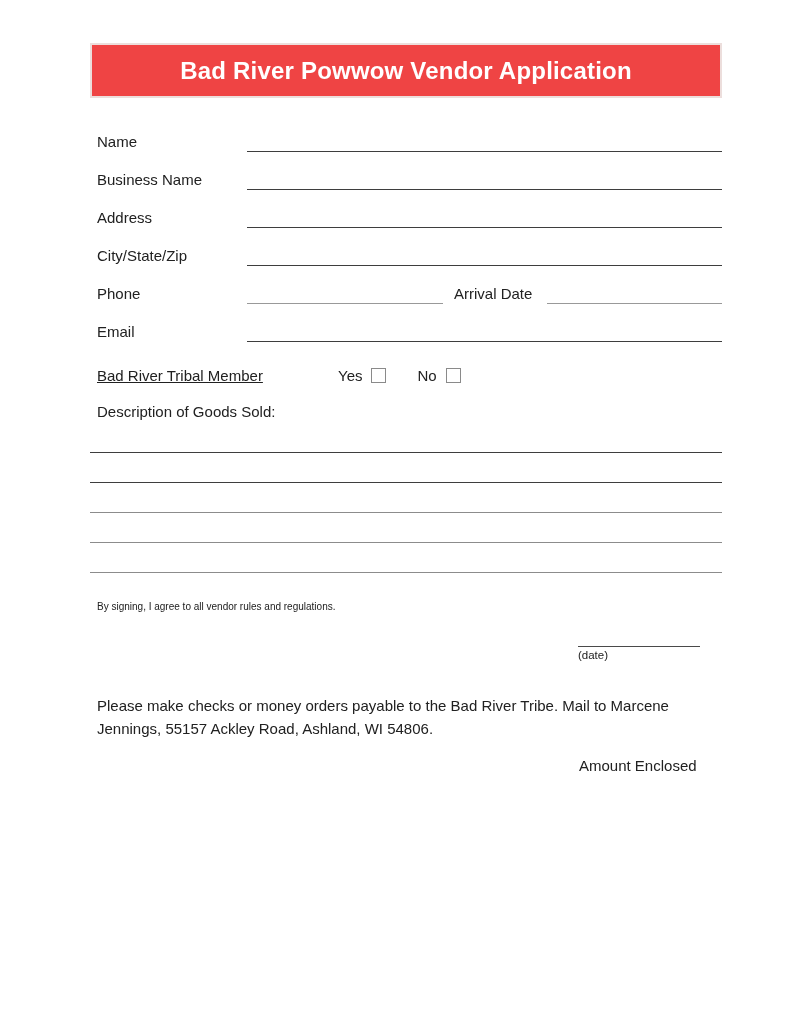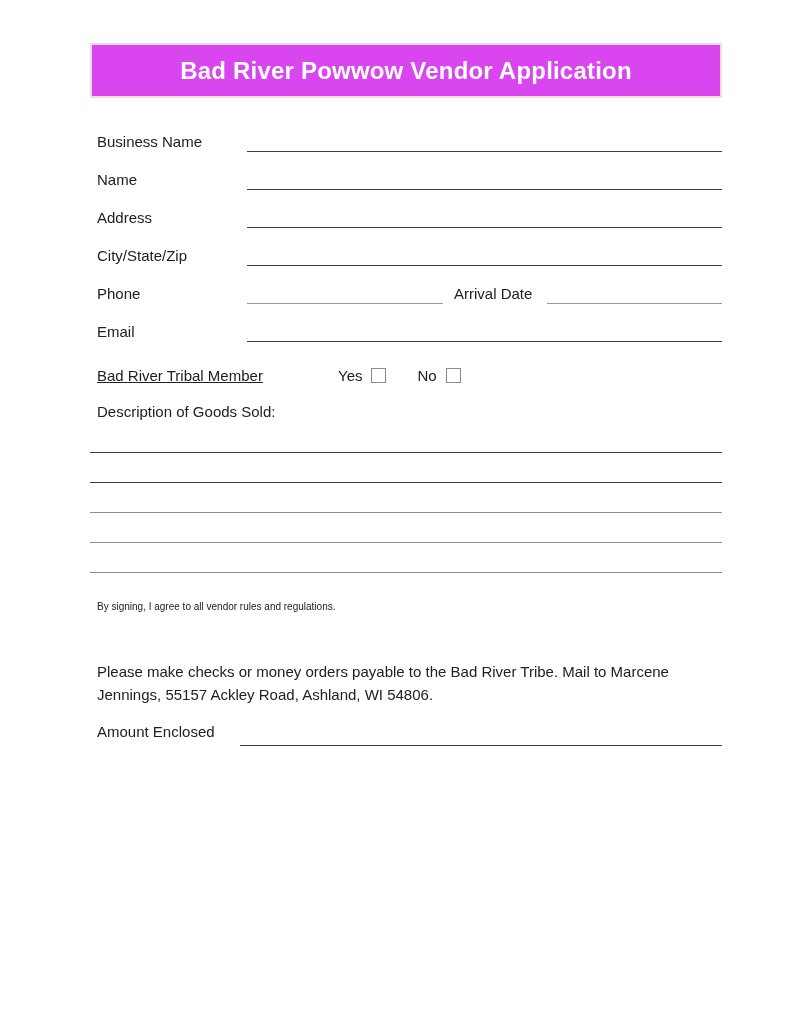--- a/index.html
+++ b/index.html
@@ -40,42 +40,42 @@
 
   .sig-row { display:flex; margin-top:6px; }
   .sig-col { width:355px; padding-left:3px; }
   .date-col { margin-left:auto; margin-right:22px; width:122px; }
   .sig-line { height:20px; border-bottom:1.4px solid #4a4a4a; }
   .sig-caption { font-size:11.5px; color:#212121; margin-top:2px; }
 
   .pay-para { margin-top:33px; padding-left:7px; font-size:15px; line-height:23px; max-width:586px; }
   .pay-para b { font-weight:normal; }
 
-  .amount-row { display:flex; height:24px; margin-top:16px; padding-left:7px; }
+  .amount-row { display:flex; align-items:flex-end; height:24px; margin-top:16px; padding-left:7px;flex-direction:column; }
   .amount-label { flex:none; width:143px; font-size:15px; line-height:20px; }
 </style>
 </head>
 <body>
 
 <div class="page">
   <div class="content">
 
-    <div class="banner" style="background: #d946ef;">
+    <div class="banner" style="background: #ef4444;">
       <h1 style="color: rgb(255, 255, 255);">Bad River Powwow Vendor Application</h1>
     </div>
 
     <div class="form-area">
 
       <div class="frow">
-        <div class="flabel">Business Name</div>
+        <div class="flabel">Name</div>
         <div class="fline"></div>
       </div>
 
       <div class="frow">
-        <div class="flabel">Name</div>
+        <div class="flabel">Business Name</div>
         <div class="fline"></div>
       </div>
 
       <div class="frow">
         <div class="flabel">Address</div>
         <div class="fline"></div>
       </div>
 
       <div class="frow">
         <div class="flabel">City/State/Zip</div>
@@ -108,20 +108,24 @@
         <div class="dline"></div>
         <div class="dline"></div>
         <div class="dline gray"></div>
         <div class="dline gray"></div>
         <div class="dline gray"></div>
       </div>
 
       <div class="agree">By signing, I agree to all vendor rules and regulations.</div>
 
       <div class="sig-row">
+        <div class="date-col">
+          <div class="sig-line"></div>
+          <div class="sig-caption">(date)</div>
+        </div>
       </div>
 
       <div class="pay-para">
         <span>Please make checks or money orders payable to the </span><b>Bad River Tribe</b><span>.  Mail to Marcene Jennings, 55157 Ackley Road, Ashland, WI  54806.</span>
       </div>
 
       <div class="amount-row">
         <div class="amount-label">Amount Enclosed</div>
         <div class="fline"></div>
       </div>

